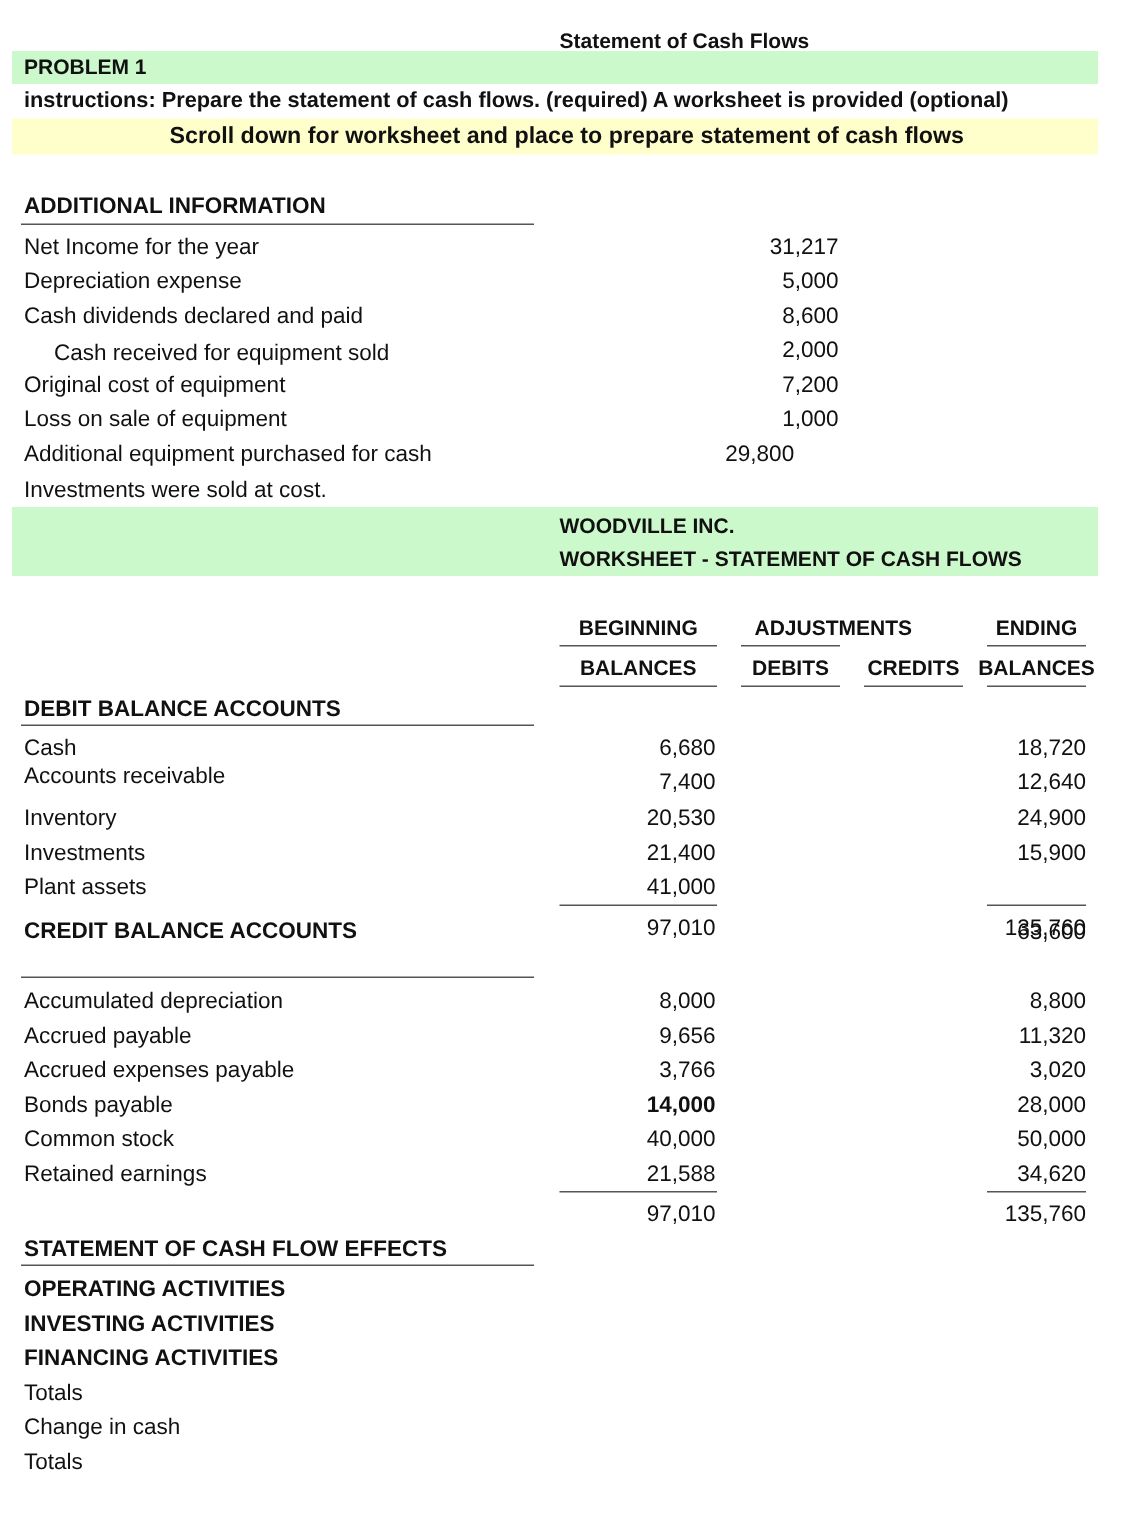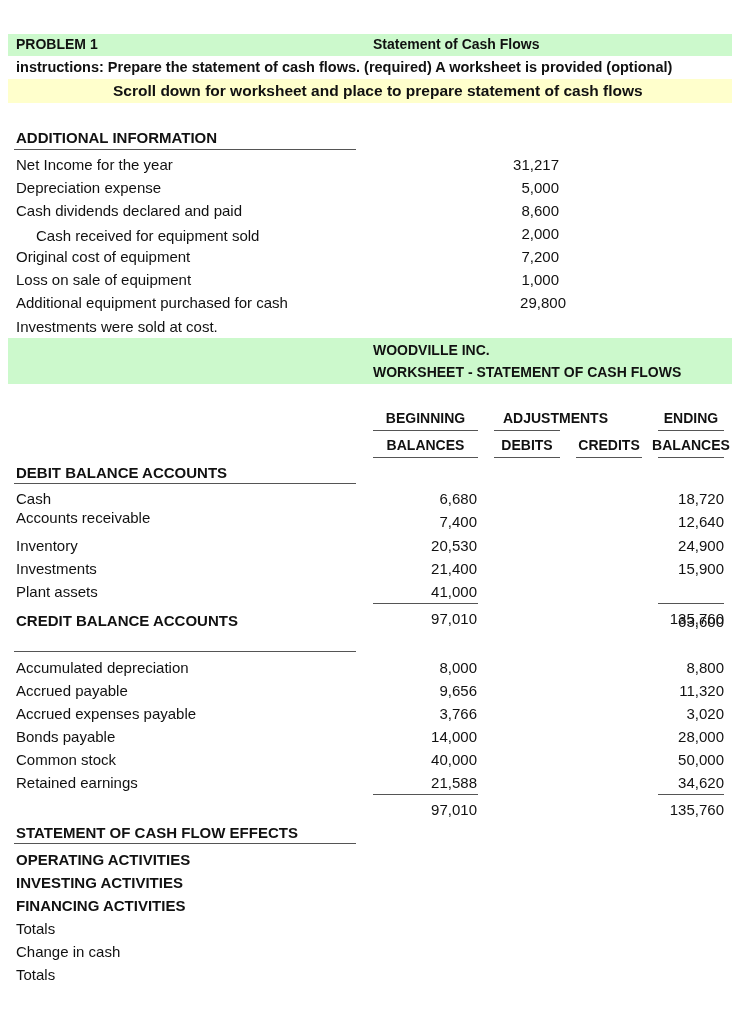--- a/index.html
+++ b/index.html
@@ -15,21 +15,21 @@
   .num { position: absolute; text-align: right; white-space: nowrap; }
   .rule { position: absolute; height: 0; border-top: 1.5px solid #555555; }
   .lbl { position: absolute; left: 16px; white-space: nowrap; }
   .hdr { position: absolute; text-align: center; font-weight: bold; white-space: nowrap; font-size: 14px; }
 </style>
 </head>
 <body>
 
 <div class="band-green" style="left:8px; top:34px; width:724px; height:22px;"></div>
 <div class="abs b" style="left:16px; top:36px; font-size:14px;">PROBLEM 1</div>
-<div class="abs b" style="left:373px; top:36px; font-size:14px;">Statement of Cash Flows</div>
+<div class="abs b" style="left:373px; top:19px; font-size:14px;">Statement of Cash Flows</div>
 
 <div class="abs b" style="left:16px; top:59px; font-size:14.5px;">instructions: Prepare the statement of cash flows. (required) A worksheet is provided  (optional)</div>
 
 <div class="band-yellow" style="left:8px; top:79px; width:724px; height:24px;"></div>
 <div class="abs b" style="left:113px; top:82px; font-size:15.5px;">Scroll down for worksheet and place to prepare statement of cash flows</div>
 
 <div class="abs b" style="left:16px; top:129px;">ADDITIONAL INFORMATION</div>
 <div class="rule" style="left:14px; top:149px; width:342px;"></div>
 
 <div>
@@ -39,21 +39,21 @@
   <div class="num" style="left:470px; width:89px; top:179px;">5,000</div>
   <div class="lbl" style="top:202px;">Cash dividends declared and paid</div>
   <div class="num" style="left:470px; width:89px; top:202px;">8,600</div>
   <div class="lbl" style="top:227px;margin-left:20px;">Cash received for equipment sold</div>
   <div class="num" style="left:470px; width:89px; top:225px;">2,000</div>
   <div class="lbl" style="top:248px;">Original cost of equipment</div>
   <div class="num" style="left:470px; width:89px; top:248px;">7,200</div>
   <div class="lbl" style="top:271px;">Loss on sale of equipment</div>
   <div class="num" style="left:470px; width:89px; top:271px;">1,000</div>
   <div class="lbl" style="top:294px;">Additional equipment purchased for cash</div>
-  <div class="num" style="left:477px; width:89px; top:294px;">29,800</div>
+  <div class="num" style="left:462px; width:89px; top:294px;text-align:center;">29,800</div>
   <div class="lbl" style="top:318px;">Investments were sold at cost.</div>
 </div>
 
 <div class="band-green" style="left:8px; top:338px; width:724px; height:46px;"></div>
 <div class="abs b" style="left:373px; top:342px; font-size:14px;">WOODVILLE INC.</div>
 <div class="abs b" style="left:373px; top:364px; font-size:14px;">WORKSHEET - STATEMENT OF CASH FLOWS</div>
 
 <div>
   <div class="hdr" style="left:373px; width:105px; top:410px;">BEGINNING</div>
   <div class="rule" style="left:373px; width:105px; top:430px;"></div>
@@ -116,21 +116,21 @@
 
   <div class="lbl" style="top:682px;">Accrued payable</div>
   <div class="num" style="left:373px; width:104px; top:682px;">9,656</div>
   <div class="num" style="left:658px; width:66px; top:682px;">11,320</div>
 
   <div class="lbl" style="top:705px;">Accrued expenses payable</div>
   <div class="num" style="left:373px; width:104px; top:705px;">3,766</div>
   <div class="num" style="left:658px; width:66px; top:705px;">3,020</div>
 
   <div class="lbl" style="top:728px;">Bonds payable</div>
-  <div class="num" style="left:373px; width:104px; top:728px;">14,000</div>
+  <div class="num" style="left:373px; width:104px; top:728px;font-weight:bold;">14,000</div>
   <div class="num" style="left:658px; width:66px; top:728px;">28,000</div>
 
   <div class="lbl" style="top:751px;">Common stock</div>
   <div class="num" style="left:373px; width:104px; top:751px;">40,000</div>
   <div class="num" style="left:658px; width:66px; top:751px;">50,000</div>
 
   <div class="lbl" style="top:774px;">Retained earnings</div>
   <div class="num" style="left:373px; width:104px; top:774px;">21,588</div>
   <div class="num" style="left:658px; width:66px; top:774px;">34,620</div>
 

